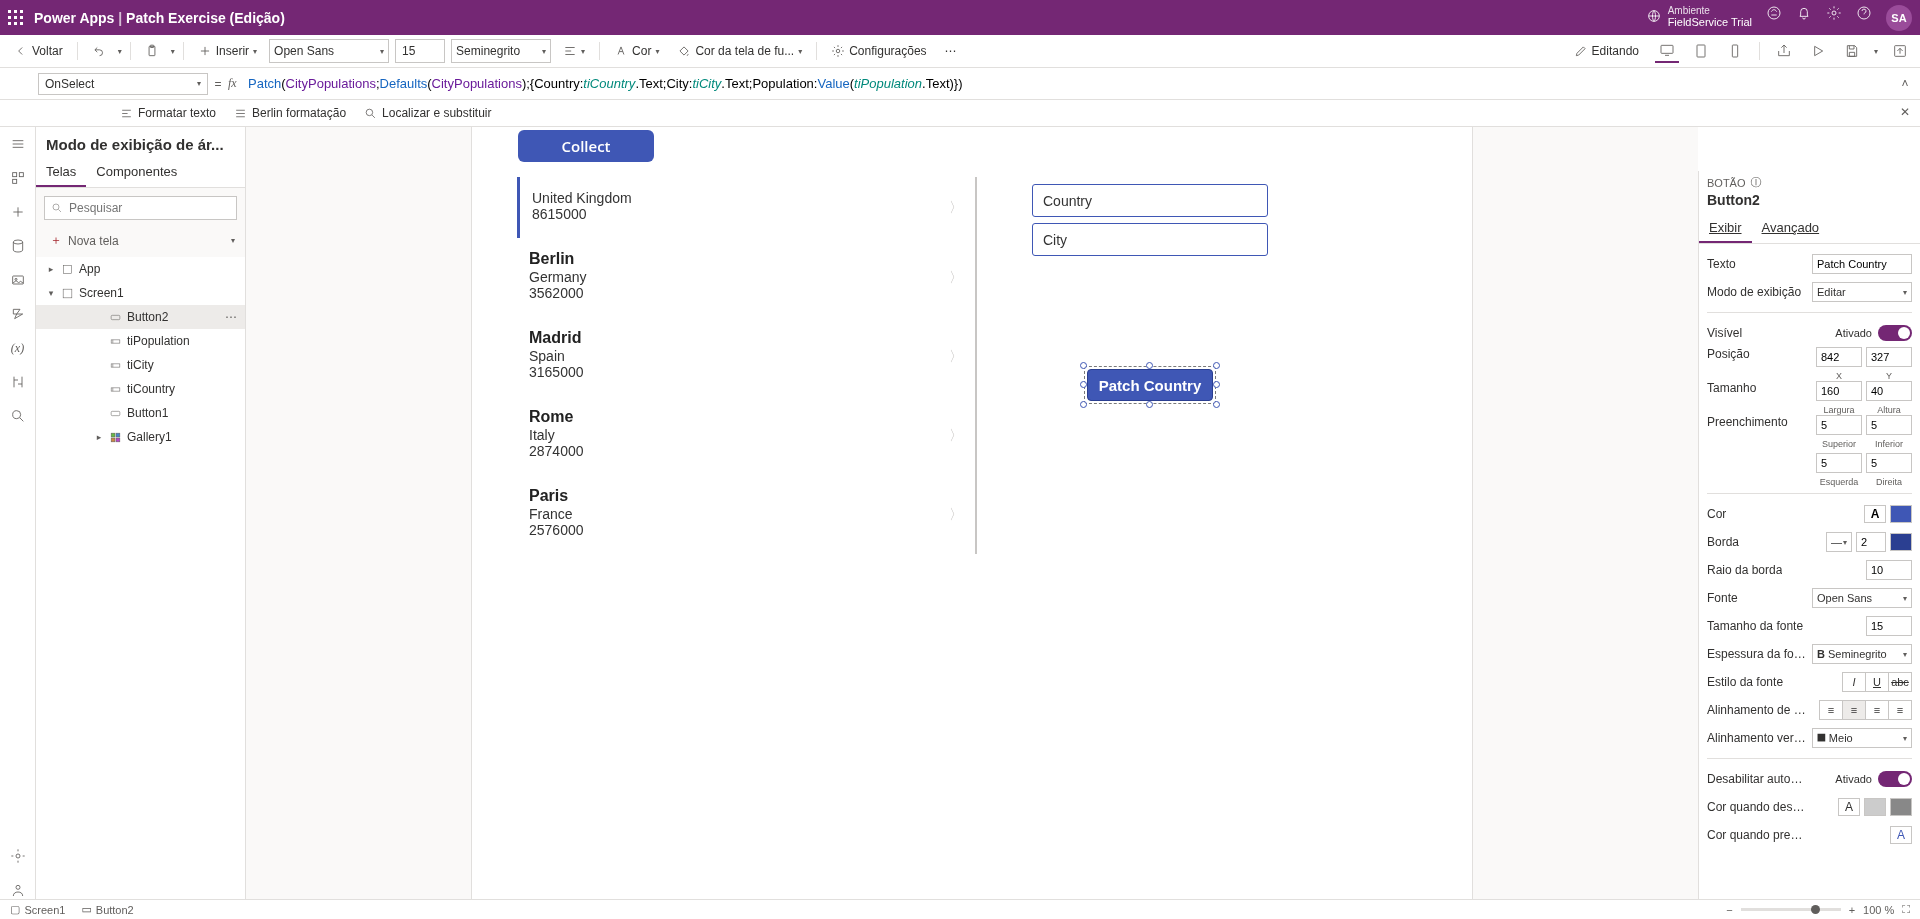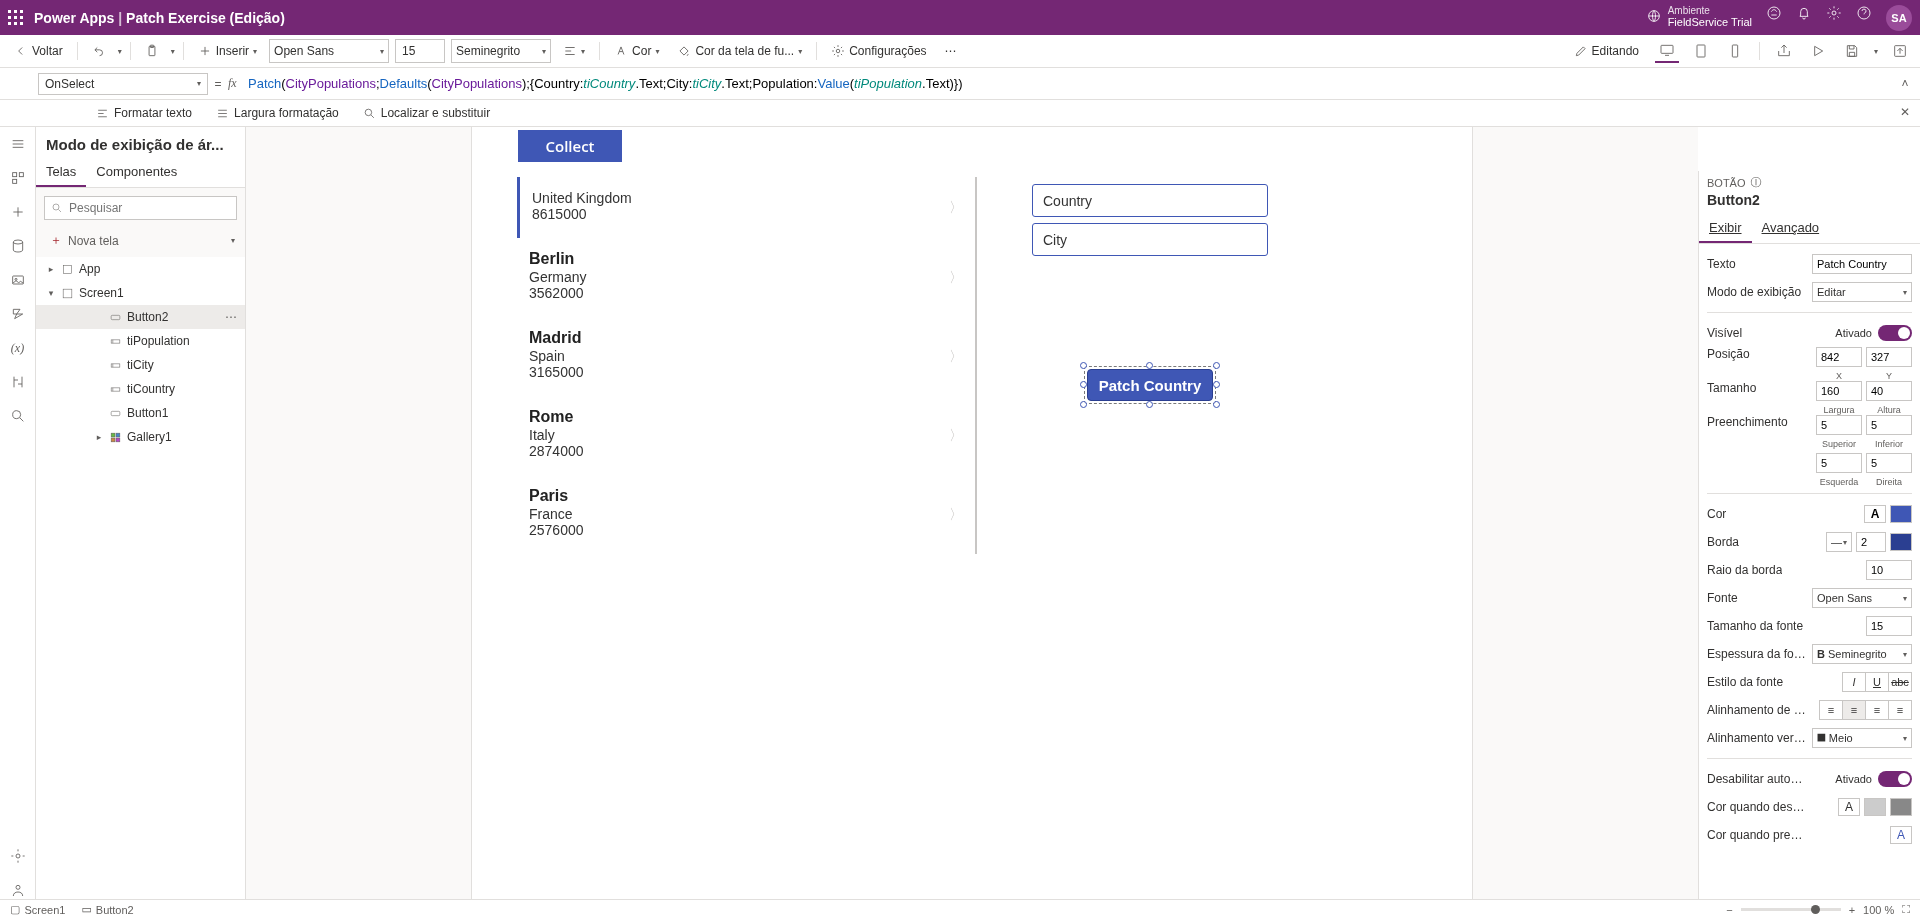--- a/index.html
+++ b/index.html
@@ -37,21 +37,21 @@
   .fx-prop { width:170px; border:1px solid #c8c6c4; margin-left:10px; height:22px; display:flex; align-items:center; justify-content:space-between; padding:0 6px; font-size:12px;}
   .fx-eq { width:20px; text-align:center; color:#605e5c;}
   .fx-icon { width:20px; font-style:italic; color:#605e5c; font-family:Georgia,serif;}
   .fx-input { flex:1; font-family:Consolas,monospace; font-size:13px; white-space:nowrap; overflow:hidden;}
   .fx-expand { width:30px; text-align:center; color:#605e5c; cursor:pointer;}
   .t-func { color:#1565c0;}
   .t-ds { color:#6a1b9a;}
   .t-var { color:#00897b; font-style:italic;}
   .t-plain { color:#000;}
   
-  .fx-tools { height:27px; border-bottom:1px solid #e1dfdd; display:flex; align-items:center; gap:24px; padding-left:96px; font-size:12px; color:#323130; position:relative;}
+  .fx-tools { height:27px; border-bottom:1px solid #e1dfdd; display:flex; align-items:center; gap:18px; padding-left:120px; font-size:12px; color:#323130; position:relative;}
   .fx-tools .tool { display:flex; align-items:center; gap:5px; cursor:pointer;}
   .fx-tools svg { width:13px; height:13px; stroke:#605e5c; fill:none; stroke-width:1.5;}
   .fx-close { position:absolute; right:10px; top:5px; cursor:pointer; color:#605e5c;}
   
   .main { display:flex; height:calc(919px - 35px - 33px - 32px - 27px - 20px);}
   
   .left-rail { width:36px; border-right:1px solid #e1dfdd; display:flex; flex-direction:column; align-items:center; padding-top:8px; gap:16px;}
   .left-rail .lr { width:18px; height:18px; display:flex; align-items:center; justify-content:center; cursor:pointer;}
   .left-rail svg { width:16px; height:16px; stroke:#605e5c; fill:none; stroke-width:1.3;}
   .lr.fx { font-family:Georgia,serif; font-style:italic; color:#605e5c; font-size:12px;}
@@ -69,21 +69,21 @@
   .tree-list { flex:1; overflow:auto; background:#fff;}
   .tree-item { display:flex; align-items:center; gap:5px; height:24px; padding-left:10px; font-size:12px; cursor:pointer; position:relative;}
   .tree-item svg { width:13px; height:13px; stroke:#605e5c; fill:none;}
   .tree-item.l3 { padding-left:58px;}
   .tree-item.selected { background:#edebe9;}
   .tree-item .more { position:absolute; right:8px; color:#605e5c;}
   .tree-item .exp { width:10px; display:inline-block; text-align:center; font-size:9px; color:#605e5c;}
   
   .canvas-wrap { flex:1; background:#faf9f8; display:flex; justify-content:center; overflow:auto; position:relative;}
   .canvas { background:#fff; width:1000px; margin:0; box-shadow:0 0 0 1px #e1dfdd; position:relative; min-height:570px;}
-  .btn-collect { position:absolute; left:46px; top:3px; width:104px; height:32px; background:#3f57b5; color:#fff; font-weight:600; font-size:15px; border-radius:0; display:flex; align-items:center; justify-content:center; cursor:pointer; font-family:'Open Sans','Segoe UI',sans-serif;}
+  .btn-collect { position:absolute; left:46px; top:3px; width:136px; height:32px; background:#3f57b5; color:#fff; font-weight:600; font-size:15px; border-radius:6px; display:flex; align-items:center; justify-content:center; cursor:pointer; font-family:'Open Sans','Segoe UI',sans-serif;}
   .gallery { position:absolute; left:45px; top:50px; width:460px; border-right:2px solid #c8c6c4; padding-right:4px;}
   .gal-item { padding:12px 10px 16px 12px; position:relative; color:#333;}
   .gal-item.first { border-left:3px solid #3f57b5;}
   .gal-item .city { font-size:16px; font-weight:600; color:#222;}
   .gal-item .country { font-size:14px; color:#333; margin-top:1px;}
   .gal-item .pop { font-size:14px; color:#333; margin-top:0;}
   .gal-item .chev { position:absolute; right:8px; top:50%; transform:translateY(-50%); color:#c8c6c4; font-size:14px;}
   .ti { position:absolute; left:560px; width:236px; height:33px; border:1.5px solid #3f57b5; border-radius:3px; display:flex; align-items:center; padding:0 10px; font-size:14px; color:#333; font-family:'Open Sans','Segoe UI',sans-serif;}
   .ti.country { top:57px;}
   .ti.city { top:96px;}
@@ -328,21 +328,21 @@
   <div class="tool">
     <svg viewBox="0 0 24 24">
         <path d="M4 6h16M4 12h10M4 18h16"></path>
       </svg>
     <span>Formatar texto</span>
   </div>
   <div class="tool">
     <svg viewBox="0 0 24 24">
         <path d="M4 6h16M4 12h16M4 18h16"></path>
       </svg>
-    <span>Largura formatação</span>
+    <span>Berlin formatação</span>
   </div>
   <div class="tool">
     <svg viewBox="0 0 24 24">
         <circle cx="10" cy="10" r="6"></circle>
         <path d="M20 20l-5-5"></path>
       </svg>
     <span>Localizar e substituir</span>
   </div>
   <div class="fx-close">✕</div>
 </div>

